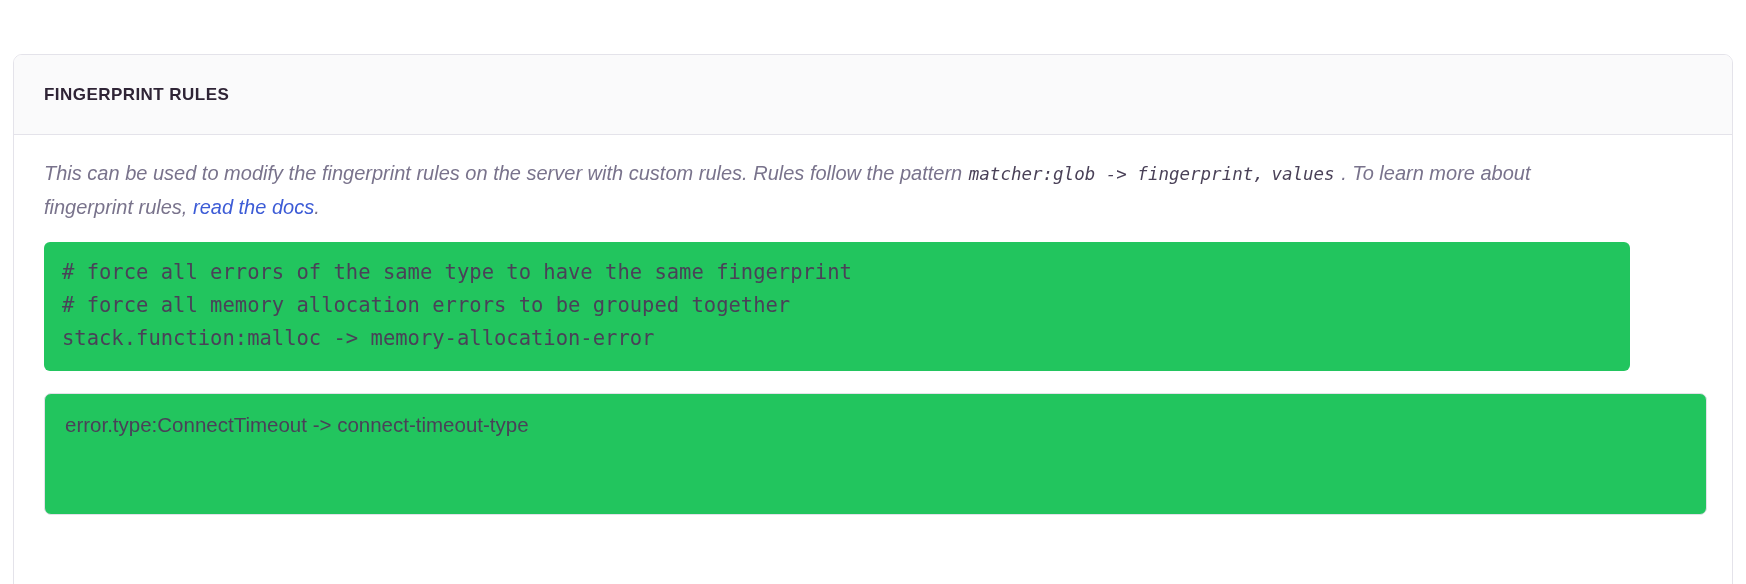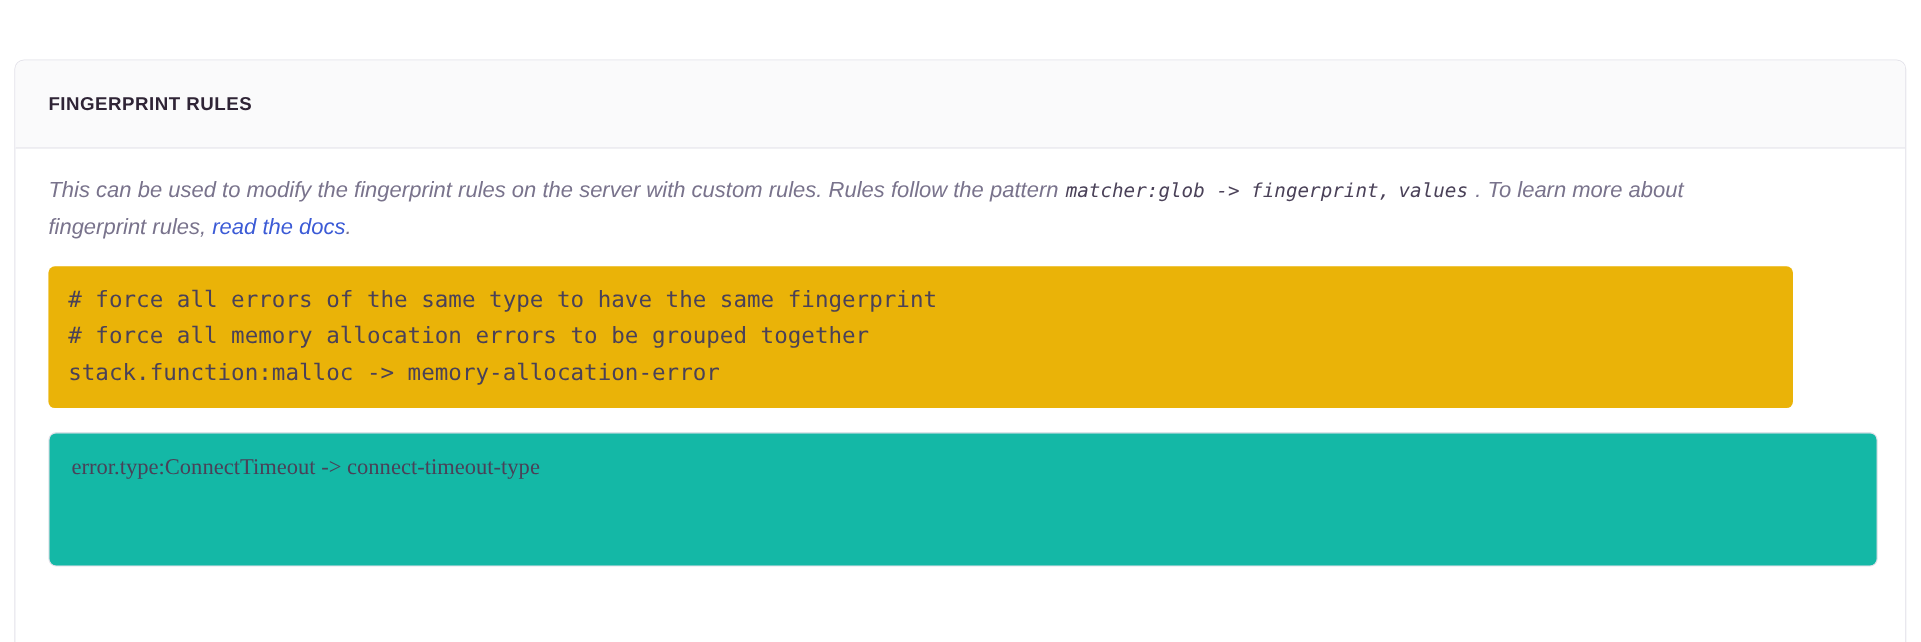--- a/index.html
+++ b/index.html
@@ -77,43 +77,43 @@
     padding: 0 1px;
     letter-spacing: 0;
   }
 
   .doc-link {
     color: #3c5bd6;
     text-decoration: none;
   }
 
   .code-block {
-    background: #eab308;
+    background: #22c55e;
     border-radius: 6px;
     padding: 14px 18px 16px 18px;
     margin: 0 0 22px 0;
     width: 1586px;
   }
 
   .code-line {
     font-family: "DejaVu Sans Mono", "Liberation Mono", monospace;
     font-size: 20.5px;
     line-height: 33px;
     color: #4a4158;
     white-space: pre;
   }
 
   .rules-textarea {
     width: 1663px;
     height: 122px;
     border: 1px solid #e2e1e9;
     border-radius: 7px;
-    background: #14b8a6;
+    background: #22c55e;
     padding: 16px 20px;
-    font-family: Liberation Serif, serif;
+    font-family: Liberation Sans, sans-serif;
     font-size: 20.5px;
     line-height: 30px;
     color: #4a4158;
     resize: none;
     outline: none;
     display: block;
     white-space: pre;
     overflow: hidden;
   }
 </style>

